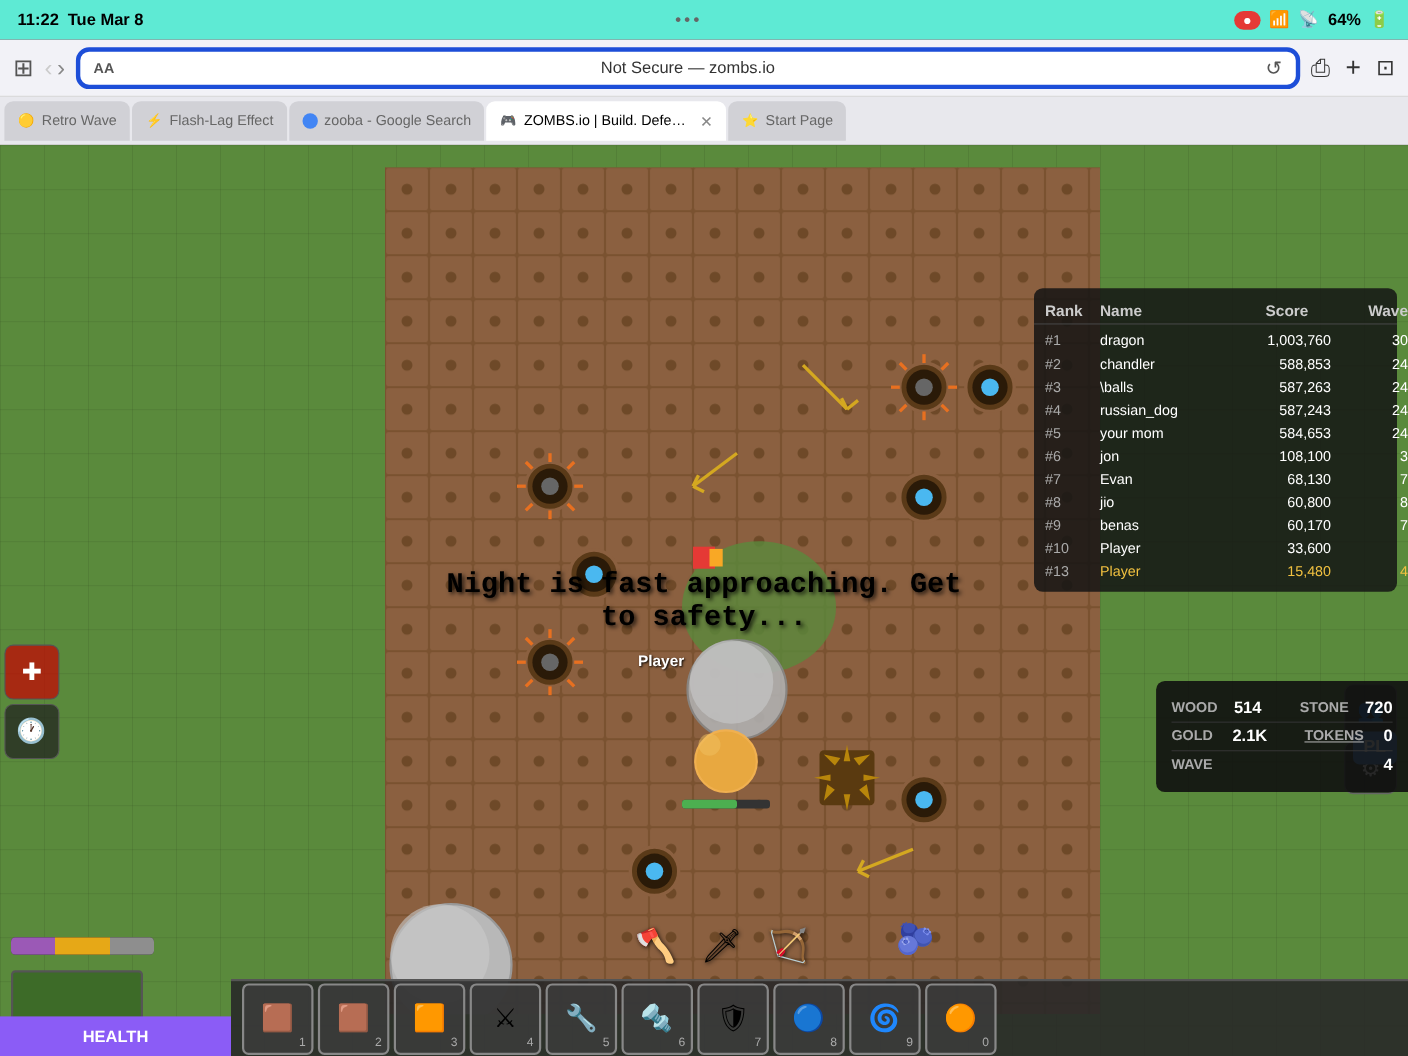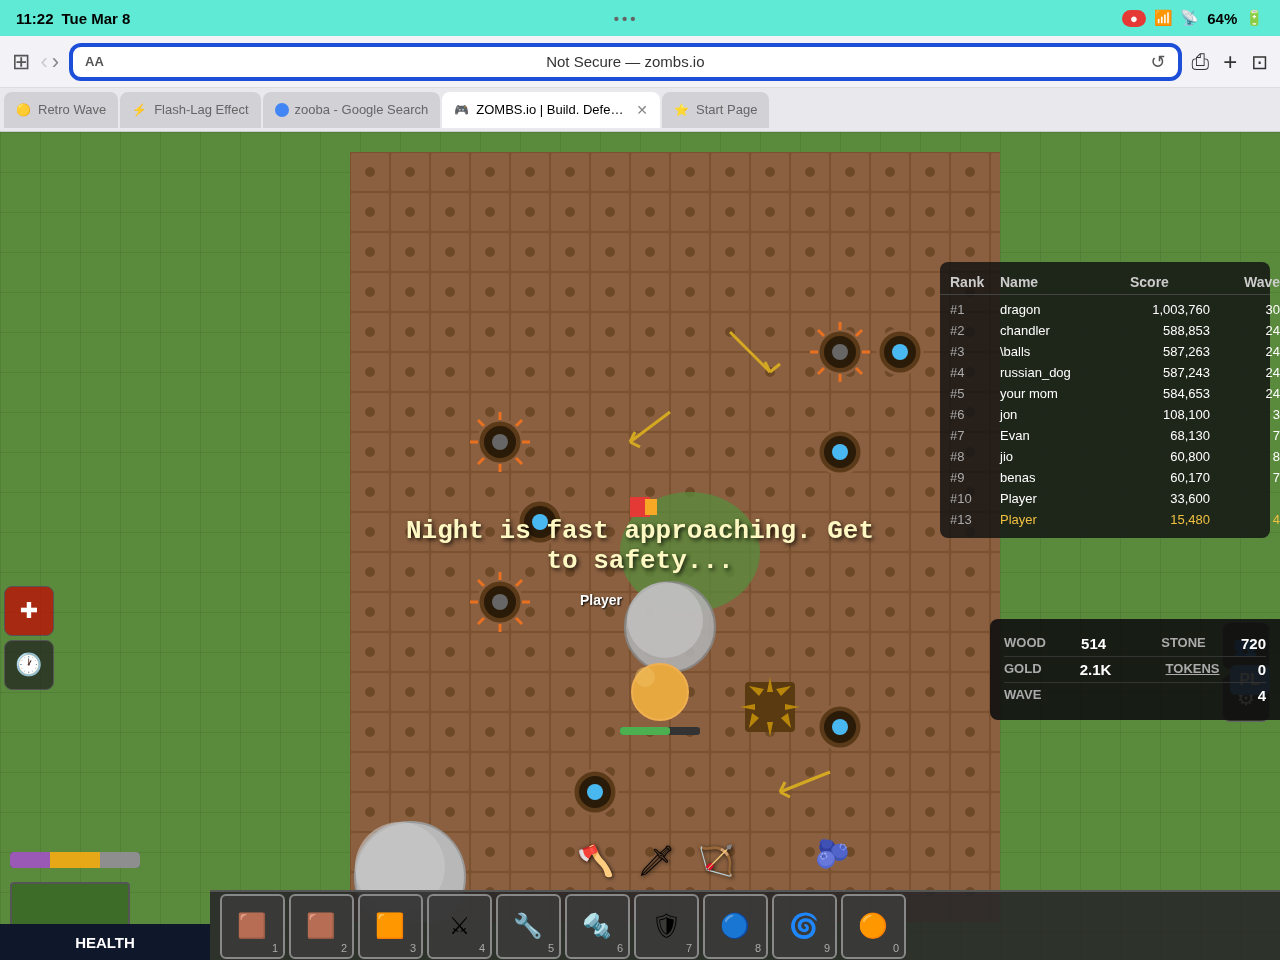--- a/index.html
+++ b/index.html
@@ -80,21 +80,21 @@
         linear-gradient(rgba(0,0,0,0.1) 1px, transparent 1px),
         linear-gradient(90deg, rgba(0,0,0,0.1) 1px, transparent 1px);
       background-size: 40px 40px;
     }
 
     
     #night-warning {
       position: absolute;
       left: 50%; top: 50%;
       transform: translate(-50%, -50%);
-      color: #fef9c3;
+      color: #000000;
       font-size: 26px;
       font-weight: 600;
       text-align: center;
       text-shadow: 2px 2px 4px rgba(0,0,0,0.8);
       font-family: 'Courier New', monospace;
       z-index: 10;
       width: 500px;
     }
 
     
@@ -213,21 +213,21 @@
       border-radius: 8px;
       display: flex; align-items: center; justify-content: center;
       cursor: pointer; color: white; font-size: 20px;
       border: 1px solid #666;
     }
 
     
     #resource-panel {
       position: absolute;
       right: 0; bottom: 240px;
-      width: 290px;
+      width: 229px;
       background: rgba(15,15,15,0.9);
       border-radius: 8px 0 0 8px;
       padding: 12px 14px;
       z-index: 25;
       color: white;
       font-size: 15px;
     }
     .resource-row {
       display: flex;
       justify-content: space-between;
@@ -289,21 +289,21 @@
       position: absolute; bottom: 3px; right: 5px;
       font-size: 11px; color: #aaa;
     }
     .slot-icon { font-size: 24px; }
 
     
     #health-bar-bottom {
       position: absolute;
       bottom: 0; left: 0;
       width: 210px; height: 36px;
-      background: #0f172a;
+      background: #8b5cf6;
       display: flex; align-items: center; justify-content: center;
       font-size: 15px; font-weight: bold; color: white;
       z-index: 30;
     }
   </style>
 </head>
 <body>
 
 <div id="status-bar">
   <div id="status-left">
@@ -513,21 +513,21 @@
   <div id="night-warning">
     <span>Night is fast approaching. Get to safety...</span>
   </div>
 
   <div id="player-label">Player</div>
 
   <div id="leaderboard">
     <div id="leaderboard-header">
       <span>Rank</span>
       <span>Name</span>
-      <span style="text-align:left;padding-right:10px;">Score</span>
+      <span style="text-align:center;padding-right:10px;">Score</span>
       <span style="text-align:right;">Wave</span>
     </div>
     <div id="leaderboard-rows">
         <div class="lb-row">
       <span class="lb-rank">#1</span>
       <span class="lb-name">dragon</span>
       <span class="lb-score">1,003,760</span>
       <span class="lb-wave">30</span>
     </div>
         <div class="lb-row">

